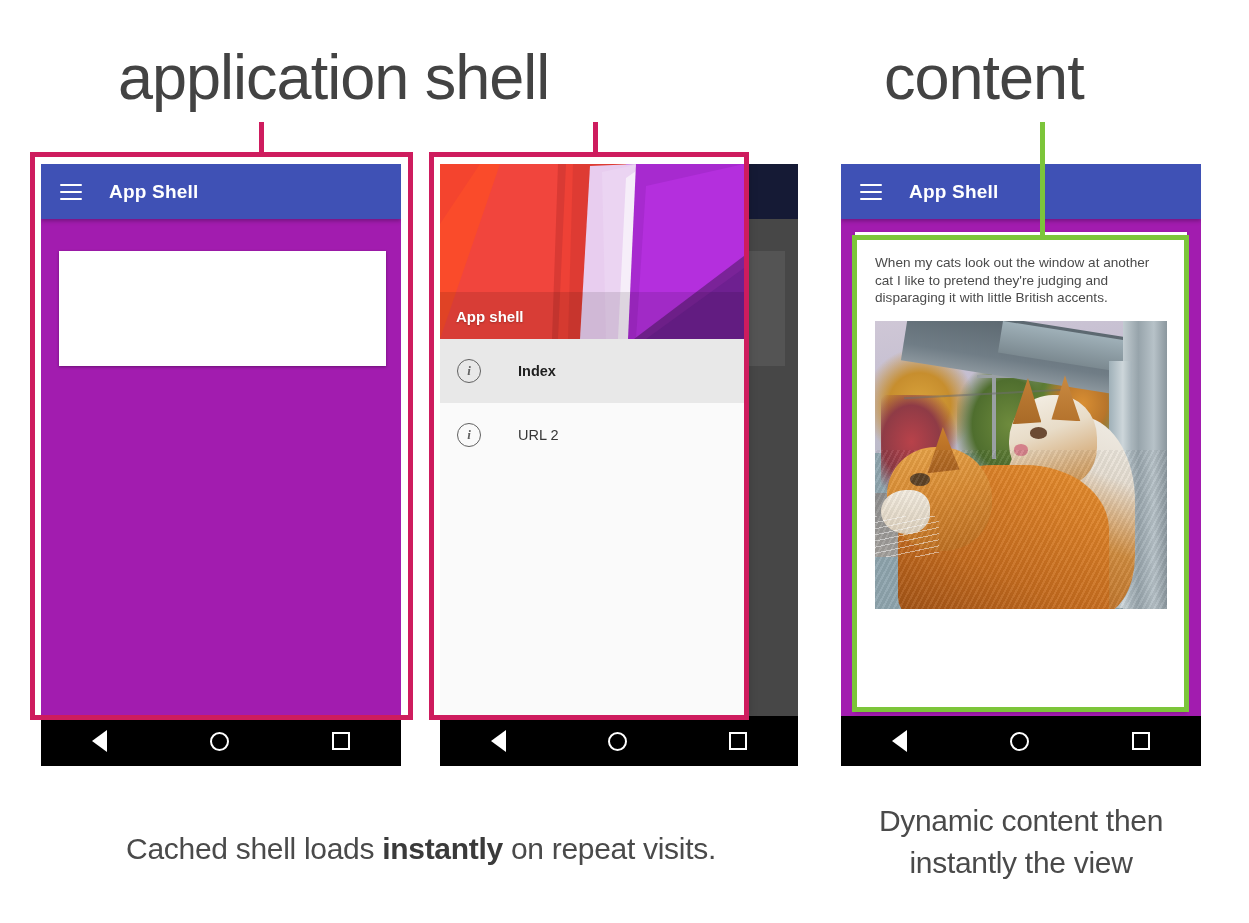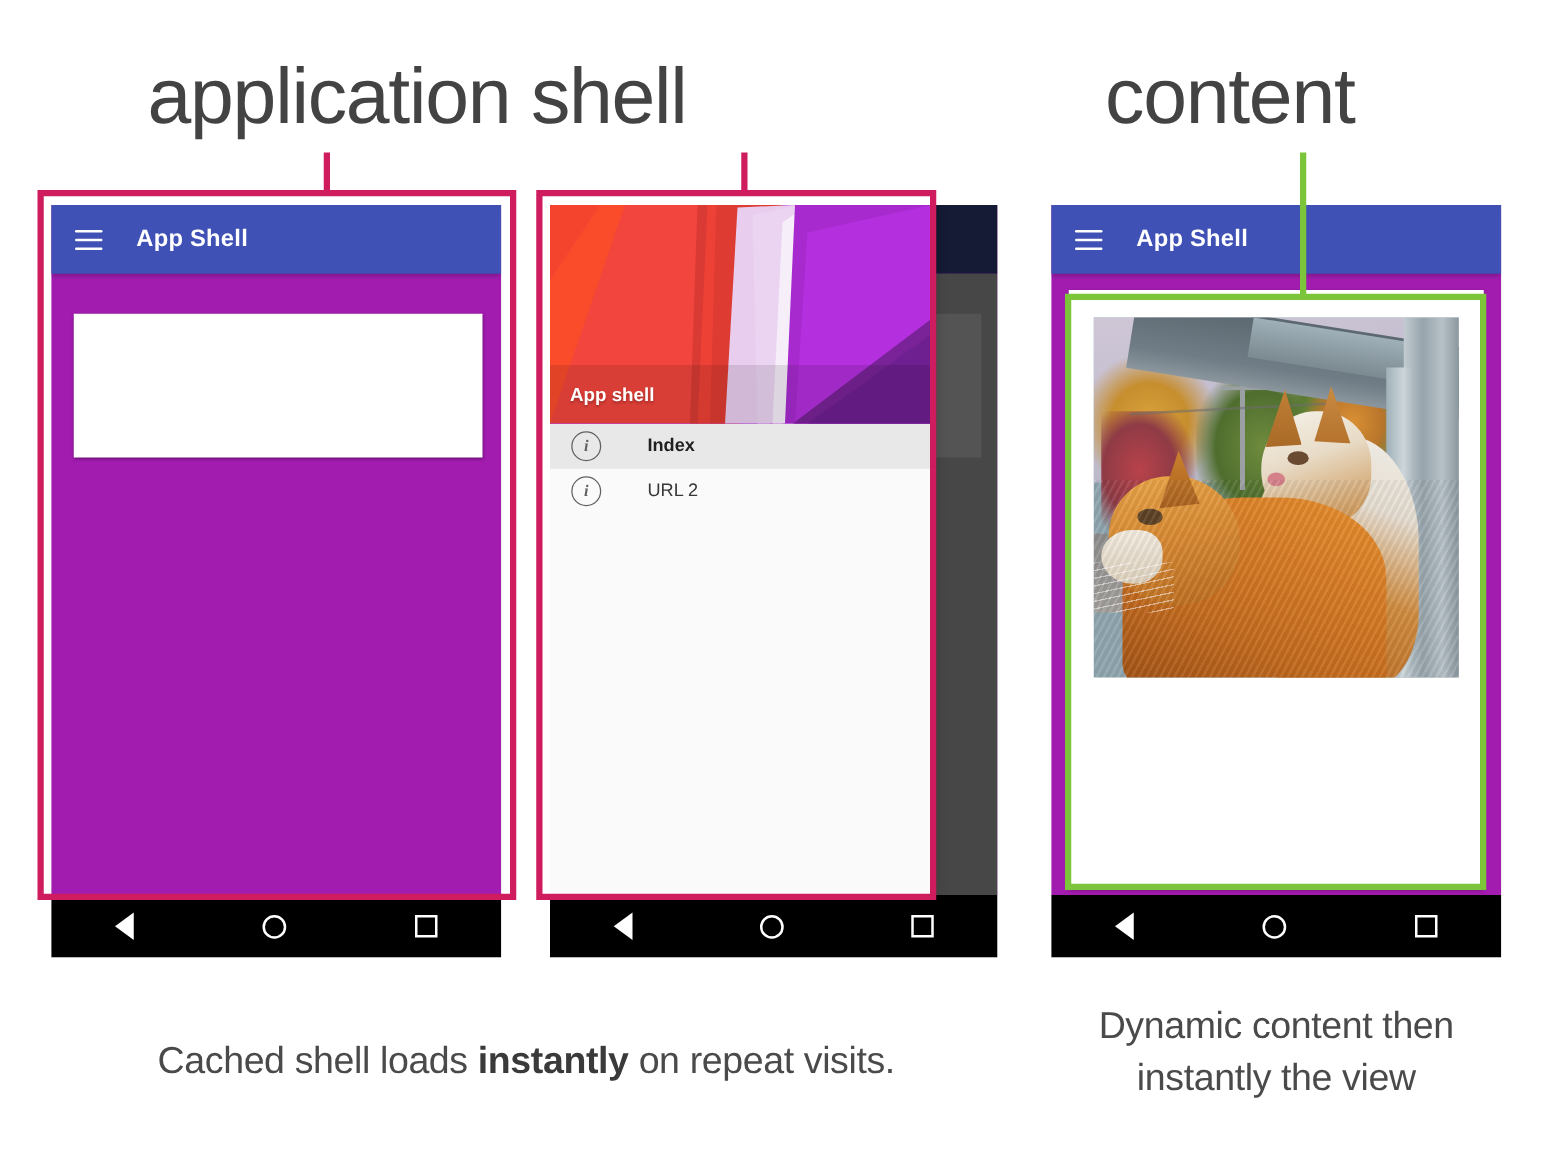--- a/index.html
+++ b/index.html
@@ -174,21 +174,21 @@
     bottom: 14px;
     color: #ffffff;
     font-size: 15px;
     font-weight: bold;
     z-index: 3;
     text-shadow: 0 1px 2px rgba(0,0,0,0.25);
   }
   .drawer-item {
     display: flex;
     align-items: center;
-    height: 36px;
+    height: 64px;
     padding-left: 17px;
   }
   .drawer-item.active { background: #E8E8E8; }
   .drawer-item .info-icon {
     width: 22px;
     height: 22px;
     border: 1.6px solid #616161;
     border-radius: 50%;
     flex: none;
     position: relative;
@@ -534,20 +534,21 @@
     <div class="appbar">
       <div class="hamburger">
         <i></i>
           <i></i>
           <i></i>
       </div>
       <div class="appbar-title">App Shell</div>
     </div>
 
     <div class="content-card">
+      <p class="content-body">When my cats look out the window at another cat I like to pretend they're judging and disparaging it with little British accents.</p>
 
       <div class="cat-photo">
         <div class="cp-layer cp-sky"></div>
         <div class="cp-layer cp-road"></div>
         <div class="cp-layer cp-tree-yellow"></div>
         <div class="cp-layer cp-tree-red"></div>
         <div class="cp-layer cp-tree-green-1"></div>
         <div class="cp-layer cp-tree-green-2"></div>
         <div class="cp-layer cp-tree-orange"></div>
         <div class="cp-layer cp-pole"></div>

